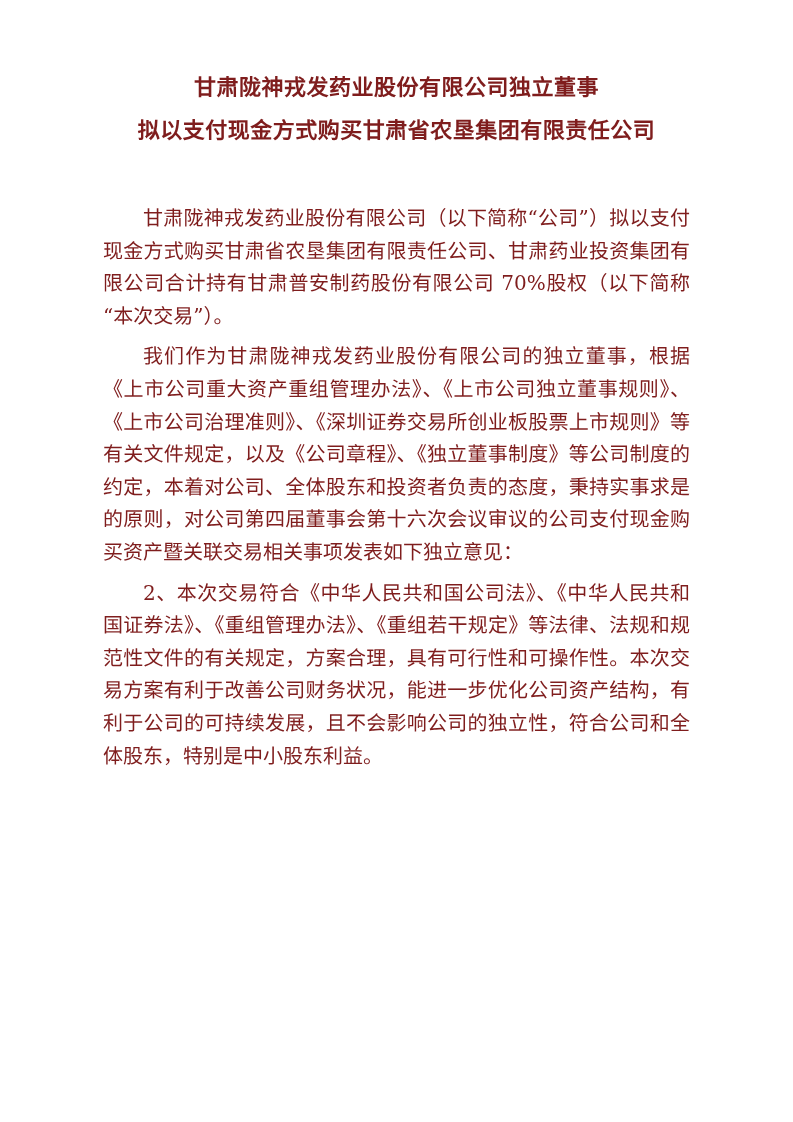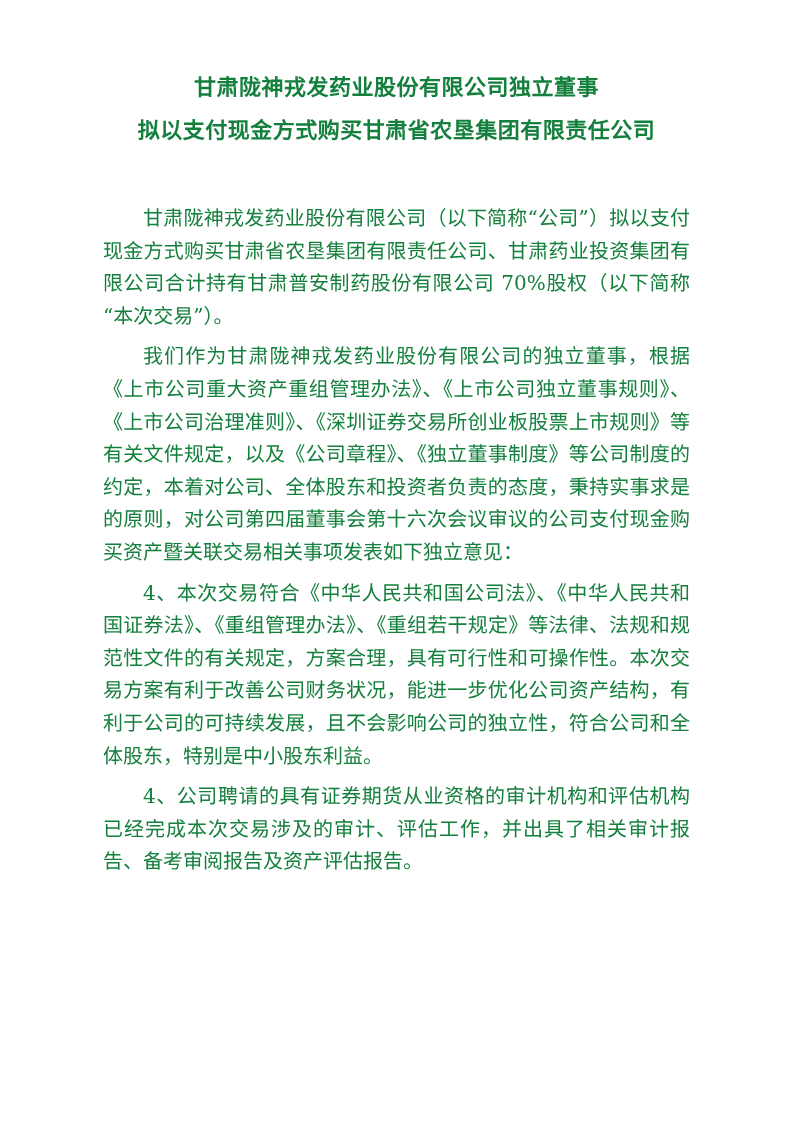--- a/index.html
+++ b/index.html
@@ -10,21 +10,21 @@
   .page {
     position: relative;
     width: 793px;
     height: 1122px;
     margin: 0 auto;
     background: #ffffff;
     box-sizing: border-box;
     padding: 66px 103px 0 103px;
     overflow: hidden;
     font-family: "DejaVu Serif", "Liberation Serif", serif;
-    color: #15803d;
+    color: #7f1d1d;
   }
   .doc-title {
     margin: 0 0 50px 0;
     text-align: center;
     font-size: 22px;
     font-weight: bold;
     line-height: 43px;
     letter-spacing: 0.5px;
   }
   .doc-title .title-line {
@@ -47,17 +47,16 @@
 <div class="page">
 
   <h1 class="doc-title">
     <span class="title-line">甘肃陇神戎发药业股份有限公司独立董事</span>
     <span class="title-line">拟以支付现金方式购买甘肃省农垦集团有限责任公司</span>
   </h1>
 
   <div class="doc-body">
     <p>甘肃陇神戎发药业股份有限公司（以下简称“公司”）拟以支付现金方式购买甘肃省农垦集团有限责任公司、甘肃药业投资集团有限公司合计持有甘肃普安制药股份有限公司 70%股权（以下简称“本次交易”）。</p>
     <p>我们作为甘肃陇神戎发药业股份有限公司的独立董事，根据《上市公司重大资产重组管理办法》、《上市公司独立董事规则》、《上市公司治理准则》、《深圳证券交易所创业板股票上市规则》等有关文件规定，以及《公司章程》、《独立董事制度》等公司制度的约定，本着对公司、全体股东和投资者负责的态度，秉持实事求是的原则，对公司第四届董事会第十六次会议审议的公司支付现金购买资产暨关联交易相关事项发表如下独立意见：</p>
-    <p>4、本次交易符合《中华人民共和国公司法》、《中华人民共和国证券法》、《重组管理办法》、《重组若干规定》等法律、法规和规范性文件的有关规定，方案合理，具有可行性和可操作性。本次交易方案有利于改善公司财务状况，能进一步优化公司资产结构，有利于公司的可持续发展，且不会影响公司的独立性，符合公司和全体股东，特别是中小股东利益。</p>
-    <p>4、公司聘请的具有证券期货从业资格的审计机构和评估机构已经完成本次交易涉及的审计、评估工作，并出具了相关审计报告、备考审阅报告及资产评估报告。</p>
+    <p>2、本次交易符合《中华人民共和国公司法》、《中华人民共和国证券法》、《重组管理办法》、《重组若干规定》等法律、法规和规范性文件的有关规定，方案合理，具有可行性和可操作性。本次交易方案有利于改善公司财务状况，能进一步优化公司资产结构，有利于公司的可持续发展，且不会影响公司的独立性，符合公司和全体股东，特别是中小股东利益。</p>
   </div>
 
 </div>
 
 </body></html>

